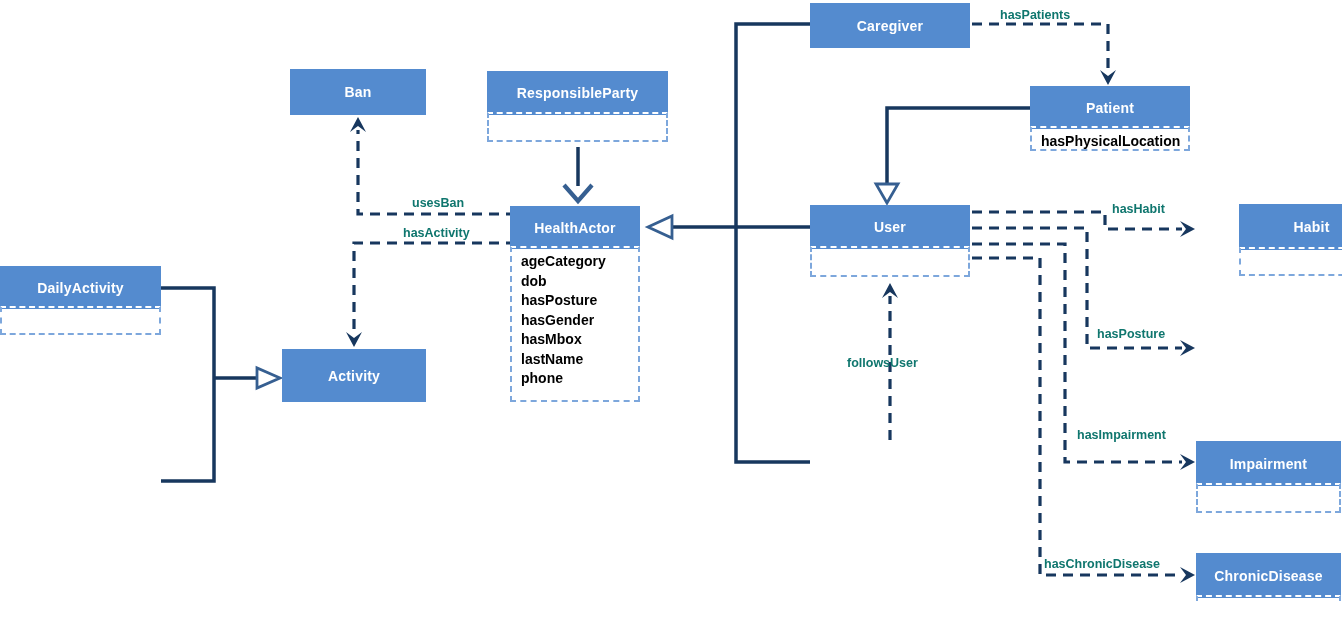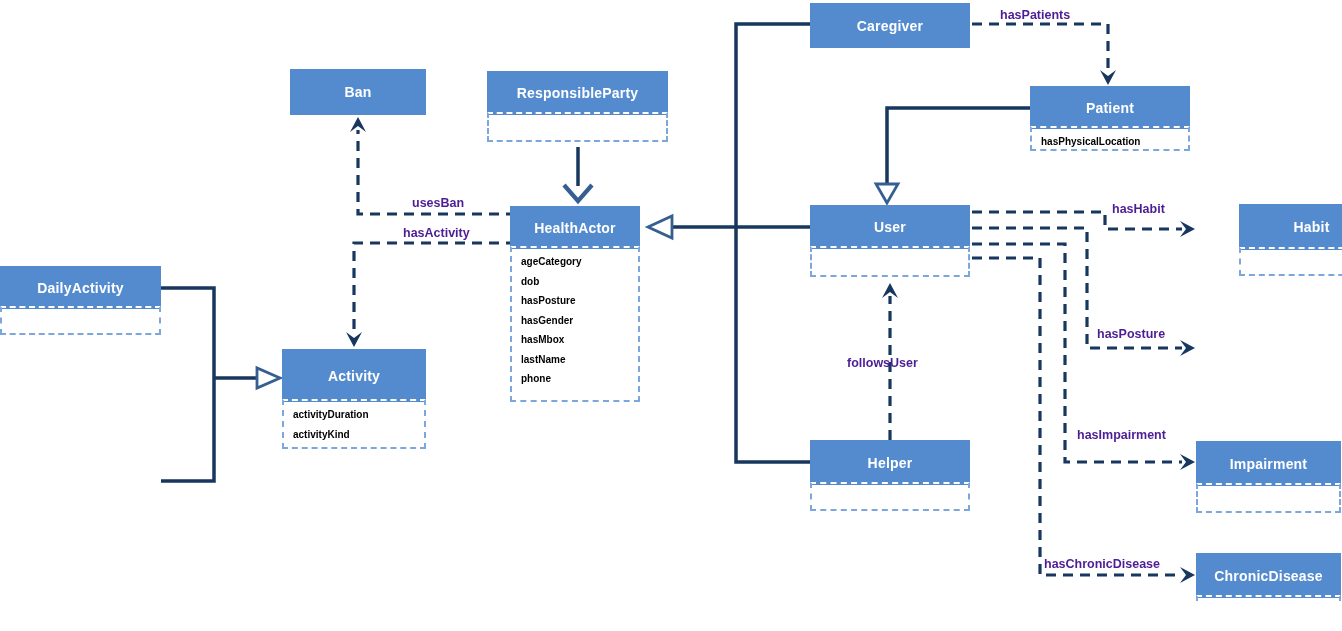--- a/index.html
+++ b/index.html
@@ -14,25 +14,25 @@
     display:flex;align-items:center;justify-content:center;
     background:var(--node-fill);color:#ffffff;font-weight:bold;font-size:14px;
     letter-spacing:.2px;box-sizing:border-box;
   }
   .attrs{
     margin-top:-3px;box-sizing:border-box;background:transparent;
     border:2px dashed var(--attr-border);border-top:2px dashed #ffffff;
     padding:4px 0 0 0;
   }
   .attr-row{
-    font-weight:bold;font-size:10px;color:#000000;line-height:19.5px;
+    font-weight:bold;font-size:14px;color:#000000;line-height:19.5px;
     padding-left:9px;white-space:nowrap;
   }
   .edge-label{
-    position:absolute;z-index:3;font-weight:bold;font-size:12.5px;color:#4c1d95;
+    position:absolute;z-index:3;font-weight:bold;font-size:12.5px;color:#0f766e;
     white-space:nowrap;
   }
 </style>
 </head>
 <body>
 
 <div id="canvas" style="--node-fill: #548BCF; --attr-border: #7DA7DC; background: rgb(255, 255, 255);">
     <svg width="1342" height="631" viewBox="0 0 1342 631" id="connector-layer">
       <g>
         <path d="M810,24 L736,24 L736,462 L810,462" fill="none" stroke="#17375E" stroke-width="3.5"></path>
@@ -124,28 +124,20 @@
     <div class="node" style="left: 1239px; top: 204px; width: 145px;">
       <div class="head" style="height: 46px;">Habit</div>
       <div class="attrs" style="height: 29px;"></div>
     </div>
     <div class="node" style="left: 0px; top: 266px; width: 161px;">
       <div class="head" style="height: 43px;">DailyActivity</div>
       <div class="attrs" style="height: 29px;"></div>
     </div>
     <div class="node" style="left: 282px; top: 349px; width: 144px;">
       <div class="head" style="height: 53px;">Activity</div>
-      <div class="attrs" style="height: 50px;">
-        <div class="attr-row">activityDuration</div>
-        <div class="attr-row">activityKind</div>
-      </div>
-    </div>
-    <div class="node" style="left: 810px; top: 440px; width: 160px;">
-      <div class="head" style="height: 45px;">Helper</div>
-      <div class="attrs" style="height: 29px;"></div>
     </div>
     <div class="node" style="left: 1196px; top: 441px; width: 145px;">
       <div class="head" style="height: 45px;">Impairment</div>
       <div class="attrs" style="height: 30px;"></div>
     </div>
     <div class="node" style="left: 1196px; top: 553px; width: 145px;">
       <div class="head" style="height: 45px;">ChronicDisease</div>
       <div class="attrs" style="height: 29px;"></div>
     </div>
     <div class="edge-label" style="left: 1000px; top: 8px;">hasPatients</div>

